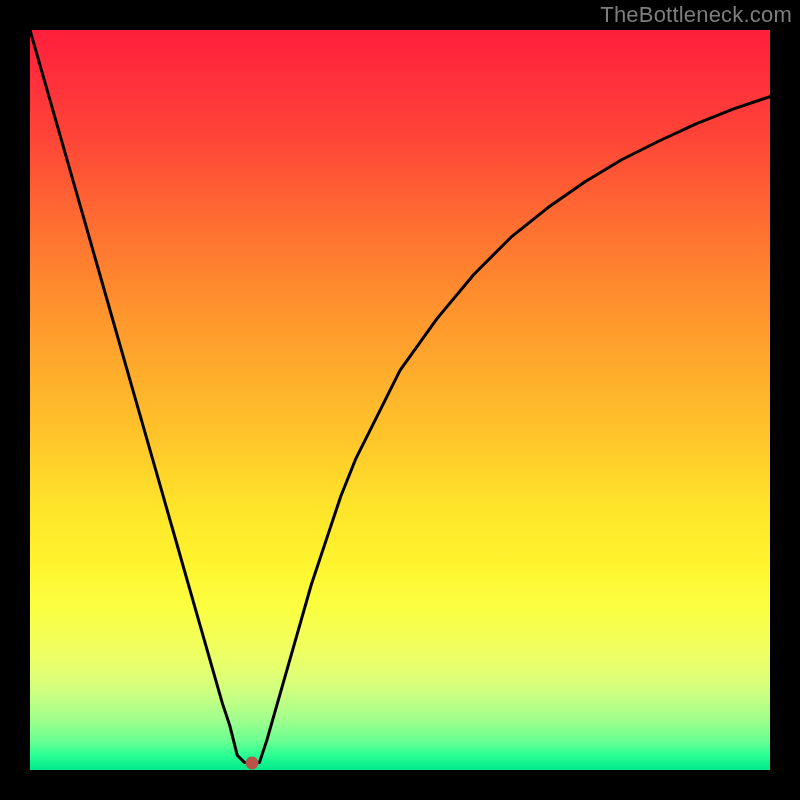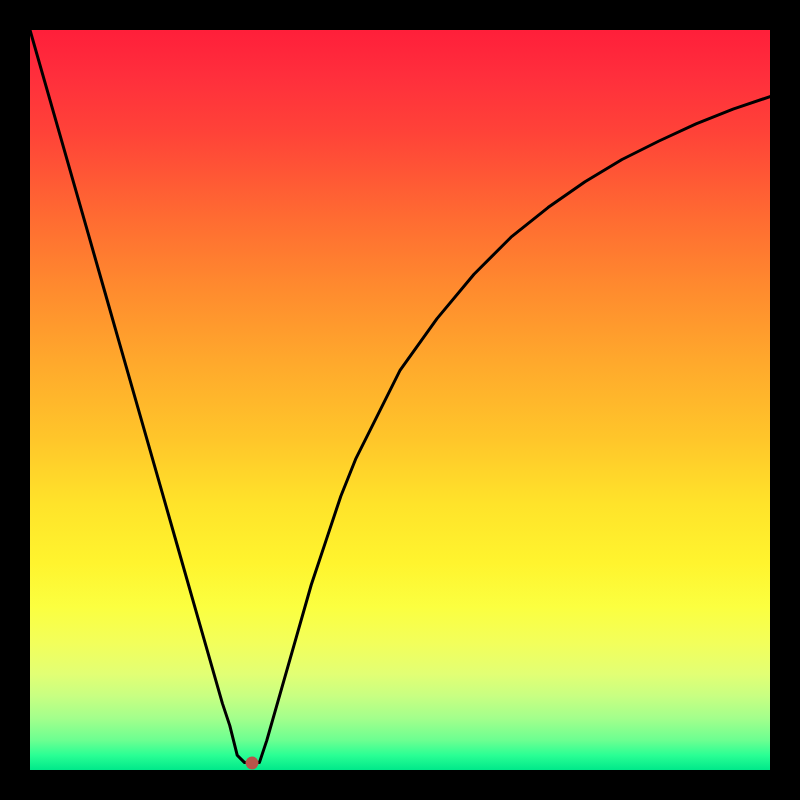--- a/index.html
+++ b/index.html
@@ -71,20 +71,21 @@
     background: #b9534a;
     border-radius: 50%;
     transform: translate(-50%, -50%);
     z-index: 6;
   }
 </style>
 </head>
 <body>
 
 <div class="frame">
+  <div class="watermark">TheBottleneck.com</div>
   <div class="plot-area">
     <div class="gradient"></div>
     <svg class="curve" viewBox="0 0 740 740" preserveAspectRatio="none">
       <path id="curve-path" fill="none" stroke="#000" stroke-width="3" stroke-linejoin="round" stroke-linecap="round" d="M0.00 0.00 L14.80 51.80 L29.60 103.60 L44.40 155.40 L59.20 207.20 L74.00 259.00 L88.80 310.80 L103.60 362.60 L118.40 414.40 L133.20 466.20 L148.00 518.00 L162.80 569.80 L177.60 621.60 L192.40 673.40 L199.80 695.60 L207.20 725.20 L214.60 732.60 L222.00 732.60 L229.40 732.60 L236.80 710.40 L251.60 658.60 L266.40 606.80 L281.20 555.00 L296.00 510.60 L310.80 466.20 L325.60 429.20 L340.40 399.60 L370.00 340.40 L407.00 288.60 L444.00 244.20 L481.00 207.20 L518.00 177.60 L555.00 151.70 L592.00 129.50 L629.00 111.00 L666.00 93.98 L703.00 79.18 L740.00 66.60"></path>
     </svg>
     <div class="marker" id="marker" style="left: 222px; top: 732.6px;"></div>
   </div>
 </div>
 
 </body></html>

